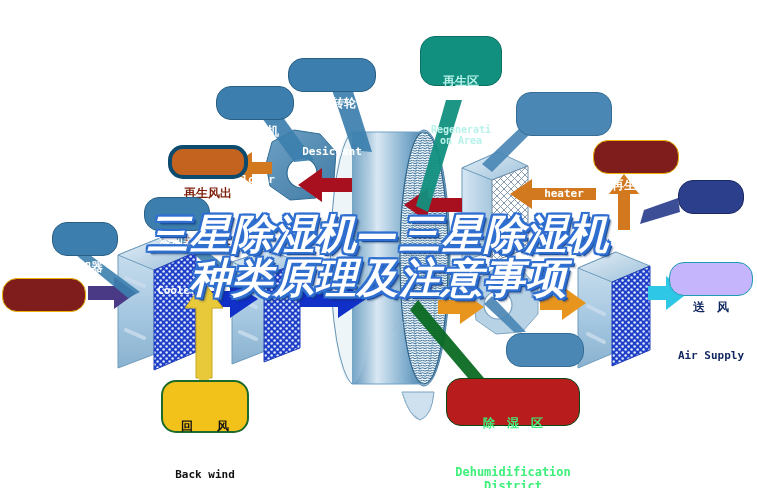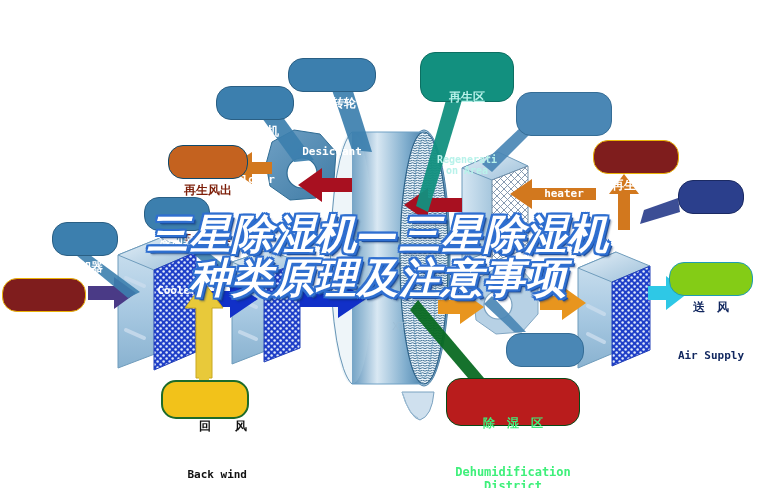--- a/index.html
+++ b/index.html
@@ -65,34 +65,34 @@
     border: 1px solid #356d96;
   }
   .sty-teal {
     background: #12907f;
     color: #b8f2ea;
     border: 1px solid #0c6f62;
   }
   .sty-orange {
     background: #c4621f;
     color: #7d1f0a;
-    border: 1px solid #0c4a6e;
+    border: 4px solid #0c4a6e;
   }
   .sty-navy {
     background: #7f1d1d;
     color: #ffffff;
     border: 1px solid #eab308;
   }
   .sty-darkblue {
     background: #2b3f8c;
     color: #ffffff;
     border: 1px solid #1b2a63;
   }
   .sty-cyan {
-    background: #84cc16;
+    background: #c4b5fd;
     color: #10265e;
     border: 1px solid #1f9cb5;
   }
   .sty-green {
     background: #b91c1c;
     color: #3ef07a;
     border: 1px solid #064a17;
   }
   .sty-yellow {
     background: #f2c21a;
@@ -313,23 +313,23 @@
   <div class="label-box sty-steelblue" style="left:288px; top:58px; width:88px; height:34px; padding-top:2px;">
     <span class="label-cn">除湿转轮</span>
     <span class="label-en">Desiccant</span>
   </div>
 
   <div class="label-box sty-steelblue" style="left:216px; top:86px; width:78px; height:34px; padding-top:2px;">
     <span class="label-cn">再生风机</span>
     <span class="label-en">Blower</span>
   </div>
 
-  <div class="label-box sty-teal" style="left:420px; top:52px; width:94px; height:50px; padding-top:2px;">
+  <div class="label-box sty-teal" style="left:420px; top:36px; width:82px; height:50px; padding-top:2px;">
     <span class="label-cn">再生区</span>
-    <span class="label-en" style="font-size:10px;margin-top:14px;">Regenerati
+    <span class="label-en" style="font-size:10px;">Regenerati
 on Area</span>
   </div>
 
   <div class="label-box sty-lightsteel" style="left:516px; top:92px; width:96px; height:44px; padding-top:10px;">
     <span class="label-cn">再生加热器</span>
     <span class="label-en">heater</span>
   </div>
 
   <div class="label-box sty-navy" style="left:593px; top:140px; width:86px; height:34px; padding-top:2px;">
     <span class="label-cn">再生风进</span>
@@ -354,21 +354,21 @@
   <div class="label-box sty-steelblue" style="left:52px; top:222px; width:66px; height:34px; padding-top:2px;">
     <span class="label-cn">冷却器</span>
     <span class="label-en">Cooler</span>
   </div>
 
   <div class="label-box sty-navy" style="left:2px; top:278px; width:84px; height:34px; padding-top:2px;">
     <span class="label-cn">新　　风</span>
     <span class="label-en">Fresh Air</span>
   </div>
 
-  <div class="label-box sty-yellow" style="left:161px; top:380px; width:88px; height:39px; padding-top:2px;text-align:right;">
+  <div class="label-box sty-yellow" style="left:161px; top:380px; width:88px; height:53px; padding-top:2px;">
     <span class="label-cn">回　　风</span>
     <span class="label-en">Back wind</span>
   </div>
 
   <div class="label-box sty-lightsteel" style="left:506px; top:333px; width:78px; height:34px; padding-top:2px;">
     <span class="label-cn">除湿风机</span>
     <span class="label-en">Blower</span>
   </div>
 
   <div class="label-box sty-green" style="left:446px; top:378px; width:134px; height:48px; padding-top:2px;">

